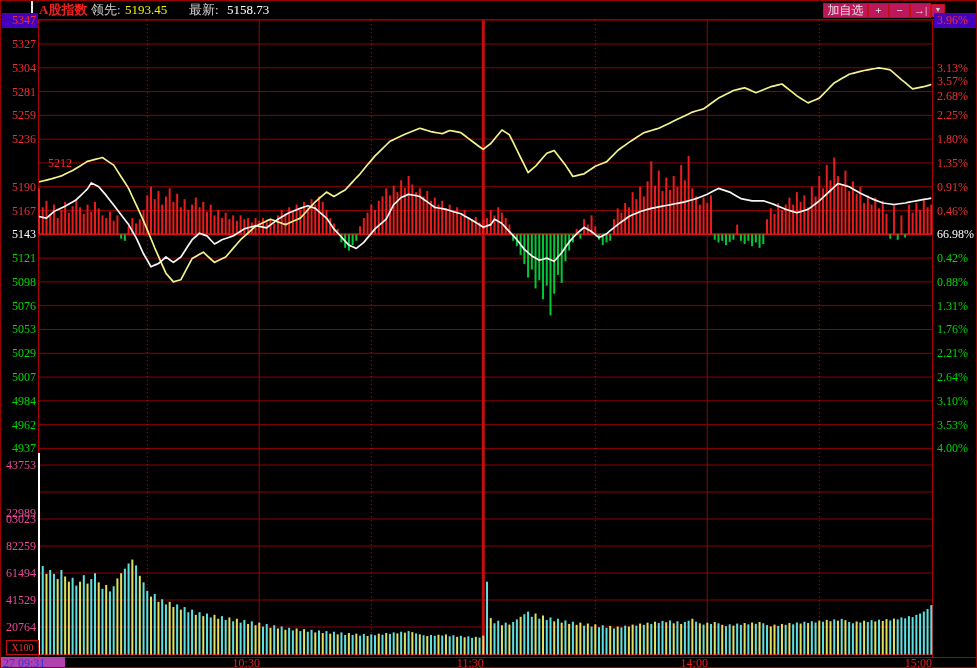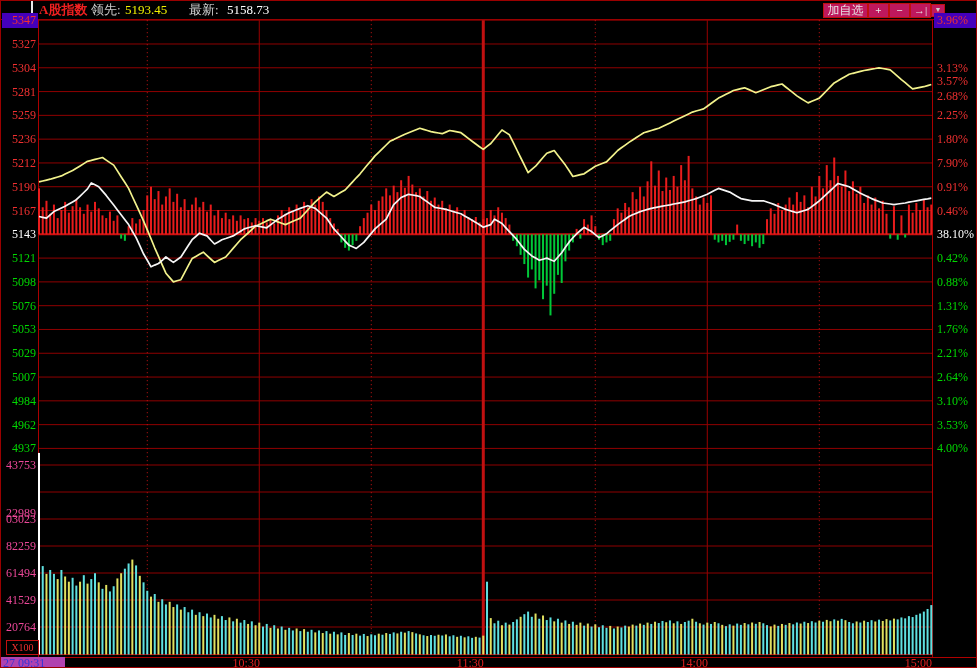--- a/index.html
+++ b/index.html
@@ -593,45 +593,45 @@
   <div class="hl-top" id="hl-price"></div>
   <div class="hl-top" id="hl-pct"></div>
 
   <div id="left-axis">
       <span class="axlab left clr-red" style="top: 12.2px; left: 1px;">5347</span>
       <span class="axlab left clr-red" style="top: 35.99px; left: 1px;">5327</span>
       <span class="axlab left clr-red" style="top: 59.78px; left: 1px;">5304</span>
       <span class="axlab left clr-red" style="top: 83.57px; left: 1px;">5281</span>
       <span class="axlab left clr-red" style="top: 107.36px; left: 1px;">5259</span>
       <span class="axlab left clr-red" style="top: 131.15px; left: 1px;">5236</span>
-      <span class="axlab left clr-red" style="top: 154.94px; left: 1px;">5212</span>
+      <span class="axlab left clr-red" style="top: 154.94px; left: 1px; padding-left: 36px;">5212</span>
       <span class="axlab left clr-red" style="top: 178.73px; left: 1px;">5190</span>
       <span class="axlab left clr-red" style="top: 202.52px; left: 1px;">5167</span>
       <span class="axlab left clr-white" style="top: 226.31px; left: 1px;">5143</span>
       <span class="axlab left clr-green" style="top: 250.1px; left: 1px;">5121</span>
       <span class="axlab left clr-green" style="top: 273.89px; left: 1px;">5098</span>
       <span class="axlab left clr-green" style="top: 297.68px; left: 1px;">5076</span>
       <span class="axlab left clr-green" style="top: 321.47px; left: 1px;">5053</span>
       <span class="axlab left clr-green" style="top: 345.26px; left: 1px;">5029</span>
       <span class="axlab left clr-green" style="top: 369.05px; left: 1px;">5007</span>
       <span class="axlab left clr-green" style="top: 392.84px; left: 1px;">4984</span>
       <span class="axlab left clr-green" style="top: 416.63px; left: 1px;">4962</span>
       <span class="axlab left clr-green" style="top: 440.42px; left: 1px;">4937</span>
     </div>
   <div id="right-axis">
       <span class="axlab right clr-red" style="top: 12.2px;">3.96%</span>
       <span class="axlab right clr-red" style="top: 25px; margin-top: 48px;">3.57%</span>
       <span class="axlab right clr-red" style="top: 59.78px;">3.13%</span>
       <span class="axlab right clr-red" style="top: 88px;">2.68%</span>
       <span class="axlab right clr-red" style="top: 107.36px;">2.25%</span>
       <span class="axlab right clr-red" style="top: 131.15px;">1.80%</span>
-      <span class="axlab right clr-red" style="top: 154.94px;">7.90%</span>
+      <span class="axlab right clr-red" style="top: 154.94px;">1.35%</span>
       <span class="axlab right clr-red" style="top: 178.73px;">0.91%</span>
       <span class="axlab right clr-red" style="top: 202.52px;">0.46%</span>
-      <span class="axlab right clr-white" style="top: 226.31px;">38.10%</span>
+      <span class="axlab right clr-white" style="top: 226.31px;">66.98%</span>
       <span class="axlab right clr-green" style="top: 250.1px;">0.42%</span>
       <span class="axlab right clr-green" style="top: 273.89px;">0.88%</span>
       <span class="axlab right clr-green" style="top: 297.68px;">1.31%</span>
       <span class="axlab right clr-green" style="top: 321.47px;">1.76%</span>
       <span class="axlab right clr-green" style="top: 345.26px;">2.21%</span>
       <span class="axlab right clr-green" style="top: 369.05px;">2.64%</span>
       <span class="axlab right clr-green" style="top: 392.84px;">3.10%</span>
       <span class="axlab right clr-green" style="top: 416.63px;">3.53%</span>
       <span class="axlab right clr-green" style="top: 440.42px;">4.00%</span>
     </div>

